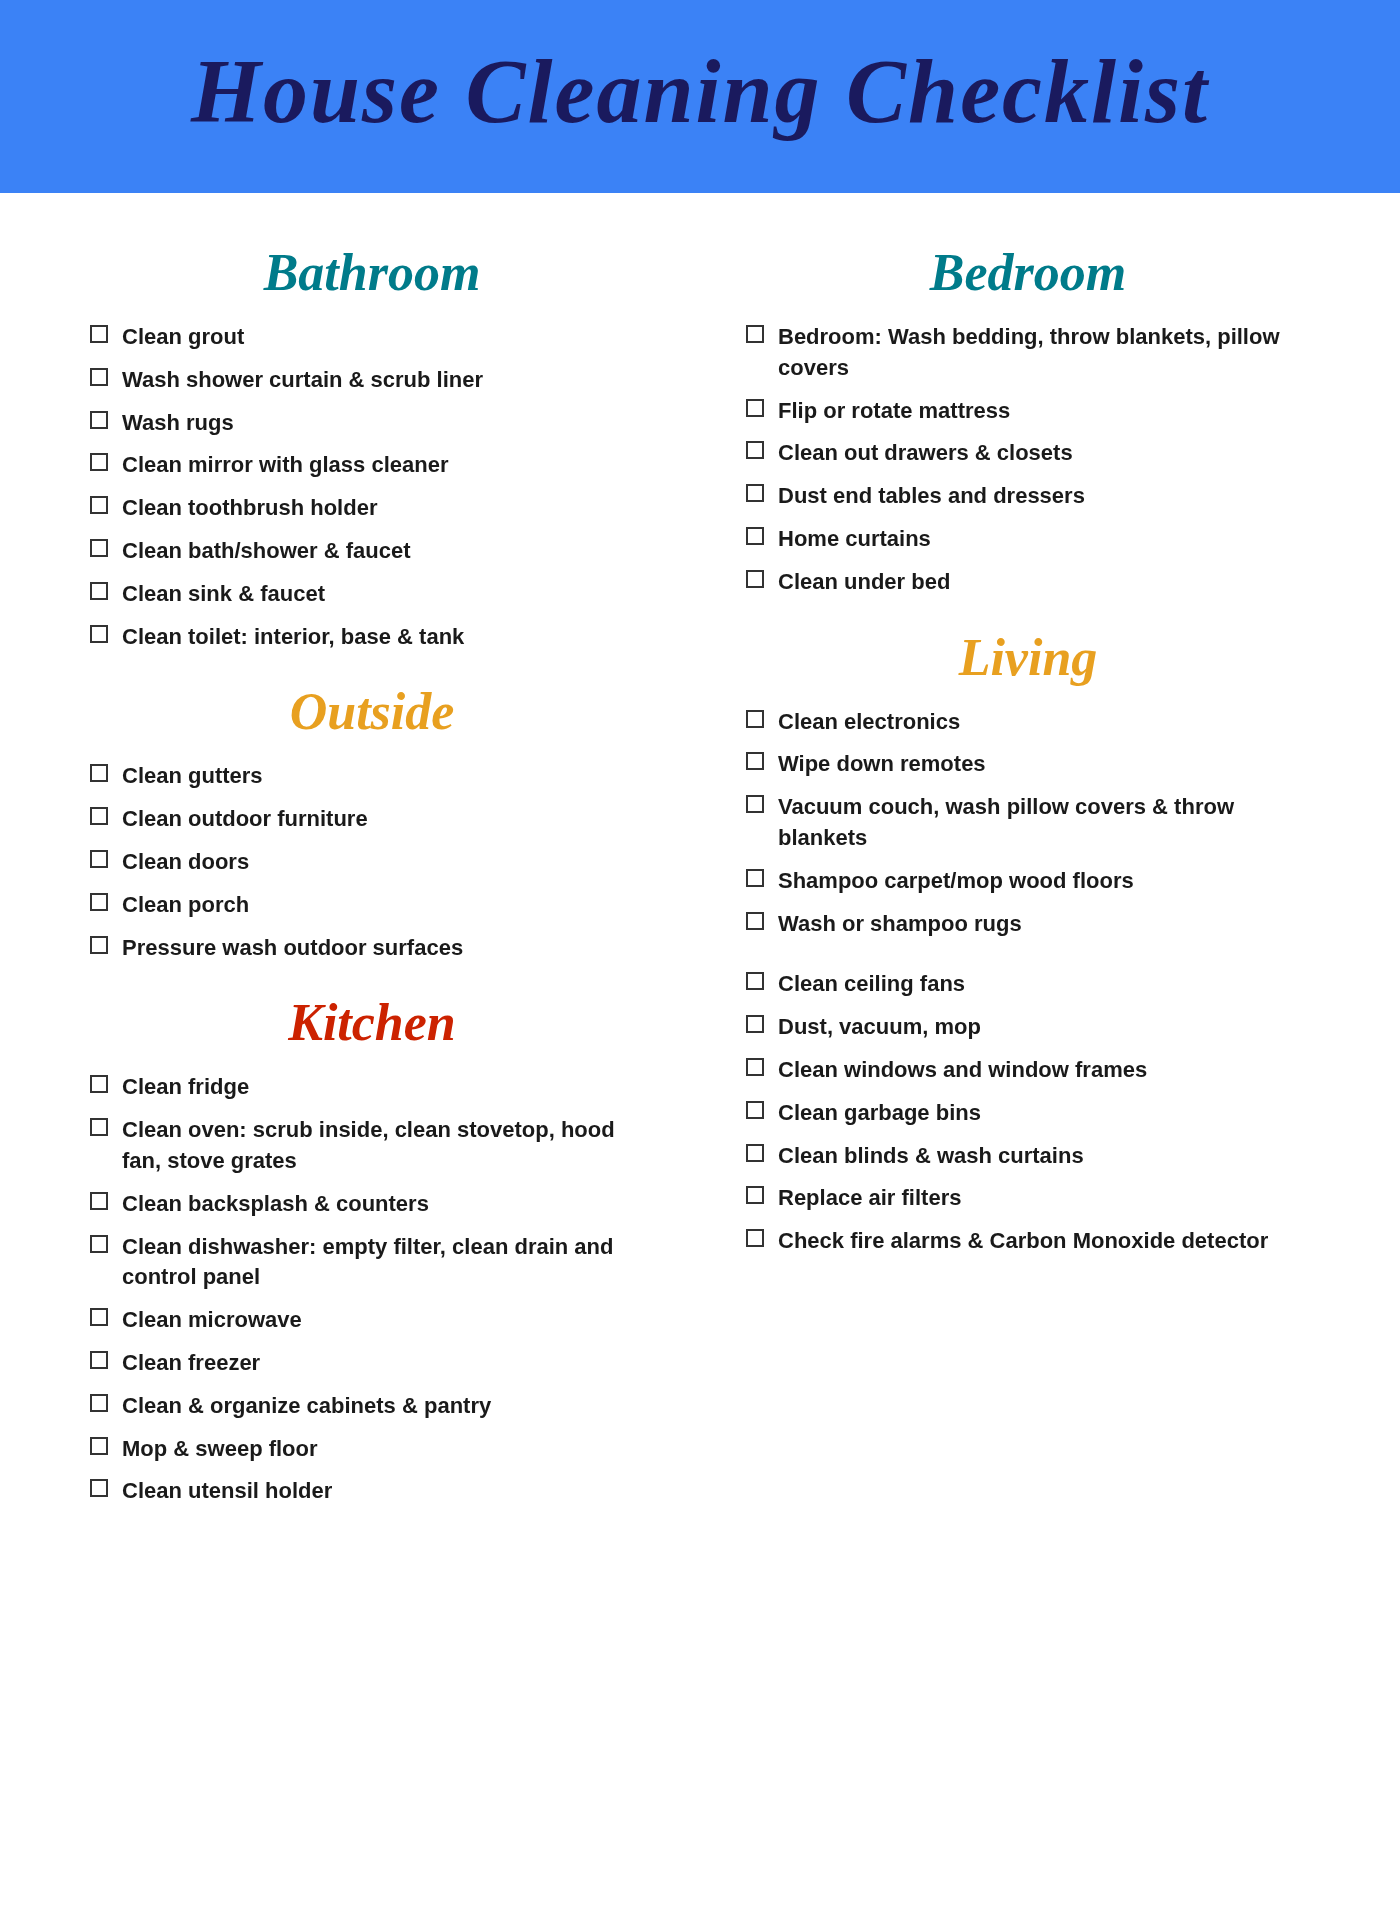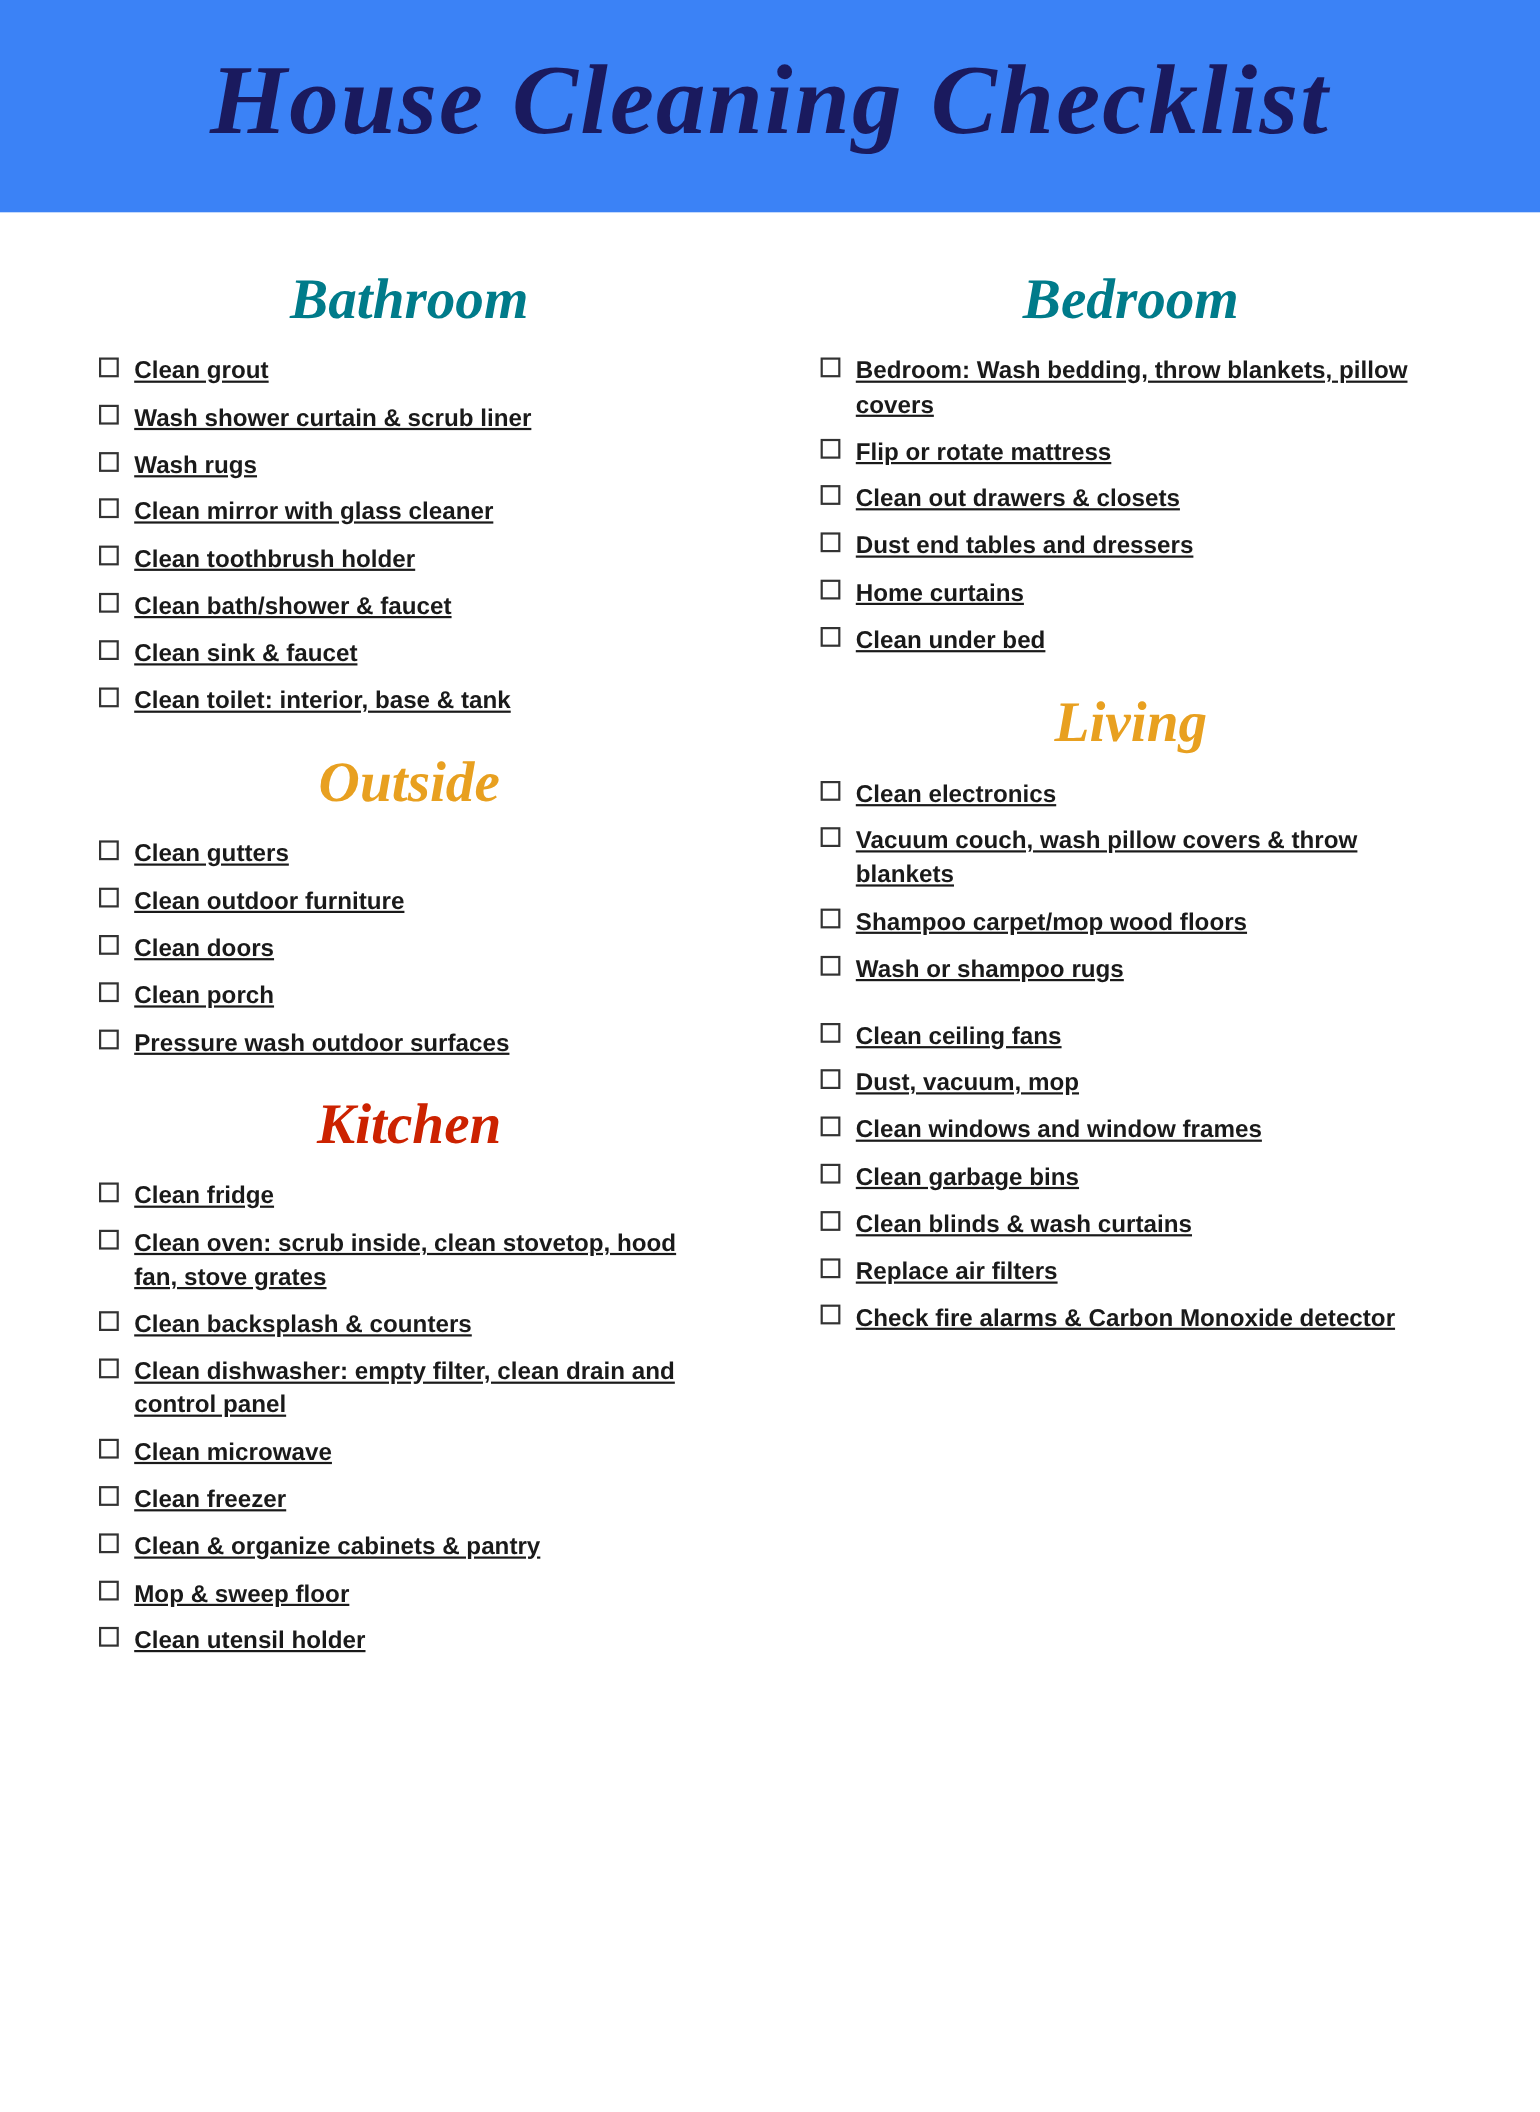--- a/index.html
+++ b/index.html
@@ -76,21 +76,20 @@
       width: 18px;
       height: 18px;
       border: 2px solid #333;
       margin-right: 14px;
       margin-top: 3px;
       flex-shrink: 0;
     }
 
     .checklist li .item-text {
       flex: 1;
-      text-decoration: underline;
     }
   </style>
 </head>
 <body>
 
 <div class="header">
   <h1 class="header-title">House Cleaning Checklist</h1>
 </div>
 
 <div class="main-content">
@@ -239,20 +238,24 @@
 
     <div class="section">
       <div class="section-title living">Living</div>
       <ul class="checklist">
         <li>
             <span class="checkbox"></span>
             <span class="item-text">Clean electronics</span>
           </li>
         <li>
             <span class="checkbox"></span>
+            <span class="item-text">Wipe down remotes</span>
+          </li>
+        <li>
+            <span class="checkbox"></span>
             <span class="item-text">Vacuum couch, wash pillow covers &amp; throw blankets</span>
           </li>
         <li>
             <span class="checkbox"></span>
             <span class="item-text">Shampoo carpet/mop wood floors</span>
           </li>
         <li>
             <span class="checkbox"></span>
             <span class="item-text">Wash or shampoo rugs</span>
           </li>

